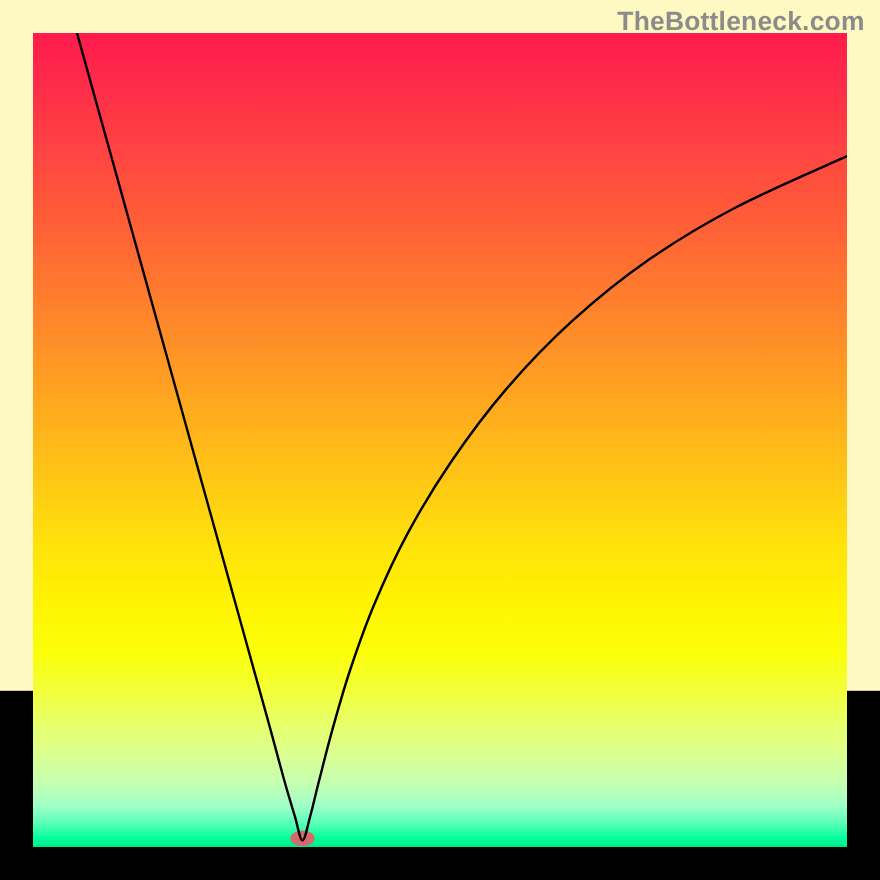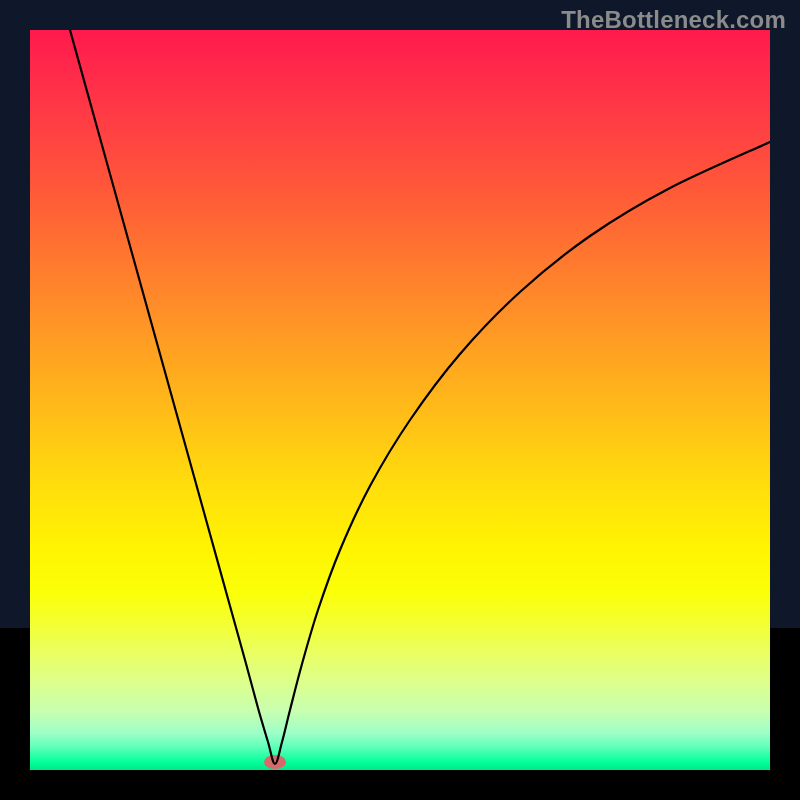--- a/index.html
+++ b/index.html
@@ -9,21 +9,21 @@
     height: 800px;
     background: #000;
     overflow: hidden;
   }
   .frame {
     position: absolute;
     left: 0;
     top: 0;
     width: 800px;
     height: 628px;
-    background: #0f172a;
+    background: #fef9c3;
     text-align: right;
   }
   .plot-area {
     position: absolute;
     left: 30px;
     top: 30px;
     width: 740px;
     height: 740px;
     background: linear-gradient(to bottom,
       #ff1a4d 0%,

